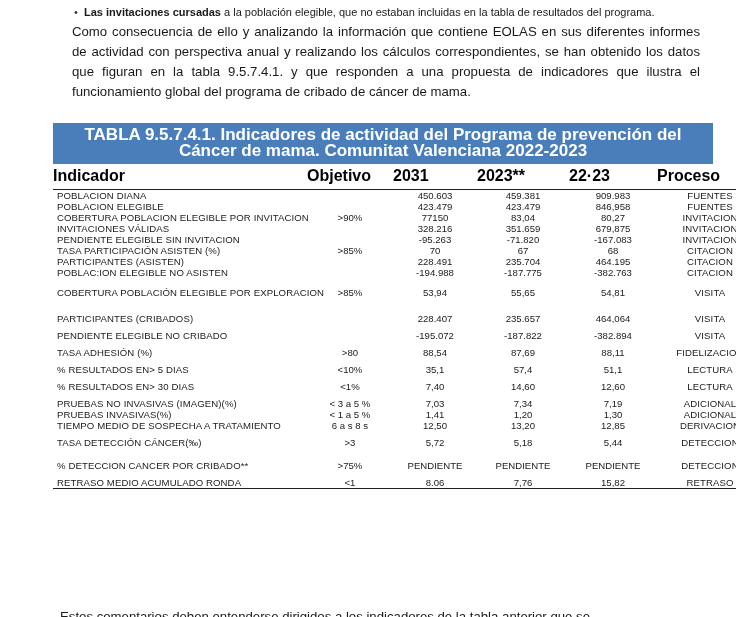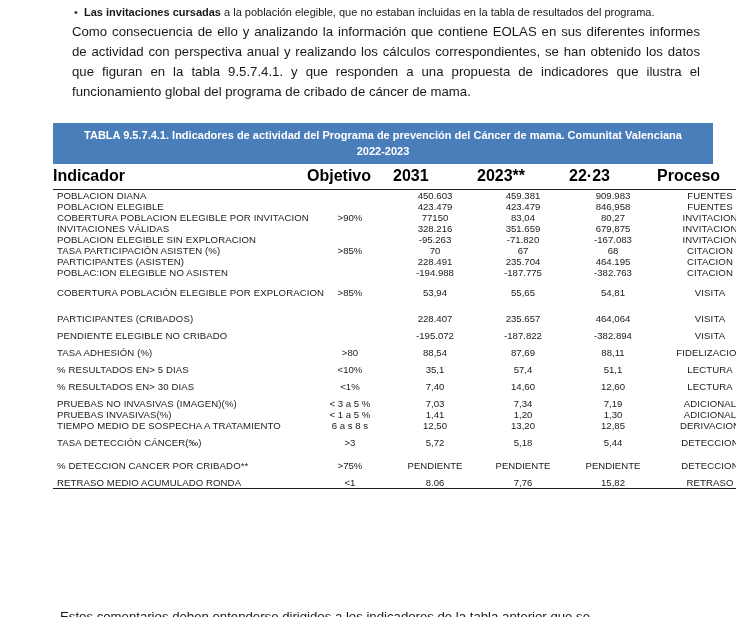--- a/index.html
+++ b/index.html
@@ -57,21 +57,21 @@
   .table-wrap {
     position: absolute;
     left: 53px;
     top: 123px;
     width: 660px;
   }
   .tbl-title {
     background: #4a7ebb;
     color: #ffffff;
     font-weight: bold;
-    font-size: 11px;
+    font-size: 17px;
     line-height: 16px;
     text-align: center;
     padding: 4px 22px 5px 22px;
     box-sizing: border-box;
   }
   table.grid {
     width: 100%;
     border-collapse: collapse;
     table-layout: fixed;
   }
@@ -192,21 +192,21 @@
         </tr>
         <tr>
           <td class="c-ind">INVITACIONES VÁLIDAS</td>
           <td class="c-obj"></td>
           <td class="c-y1">328.216</td>
           <td class="c-y2">351.659</td>
           <td class="c-tot">679,875</td>
           <td class="c-proc">INVITACION</td>
         </tr>
         <tr>
-          <td class="c-ind">POBLACION  ELEGIBLE  SIN  EXPLORACION</td>
+          <td class="c-ind">PENDIENTE  ELEGIBLE  SIN  INVITACION</td>
           <td class="c-obj"></td>
           <td class="c-y1">-95.263</td>
           <td class="c-y2">-71.820</td>
           <td class="c-tot">-167.083</td>
           <td class="c-proc">INVITACION</td>
         </tr>
         <tr>
           <td class="c-ind">TASA PARTICIPACIÓN ASISTEN (%)</td>
           <td class="c-obj">&gt;85%</td>
           <td class="c-y1">70</td>

